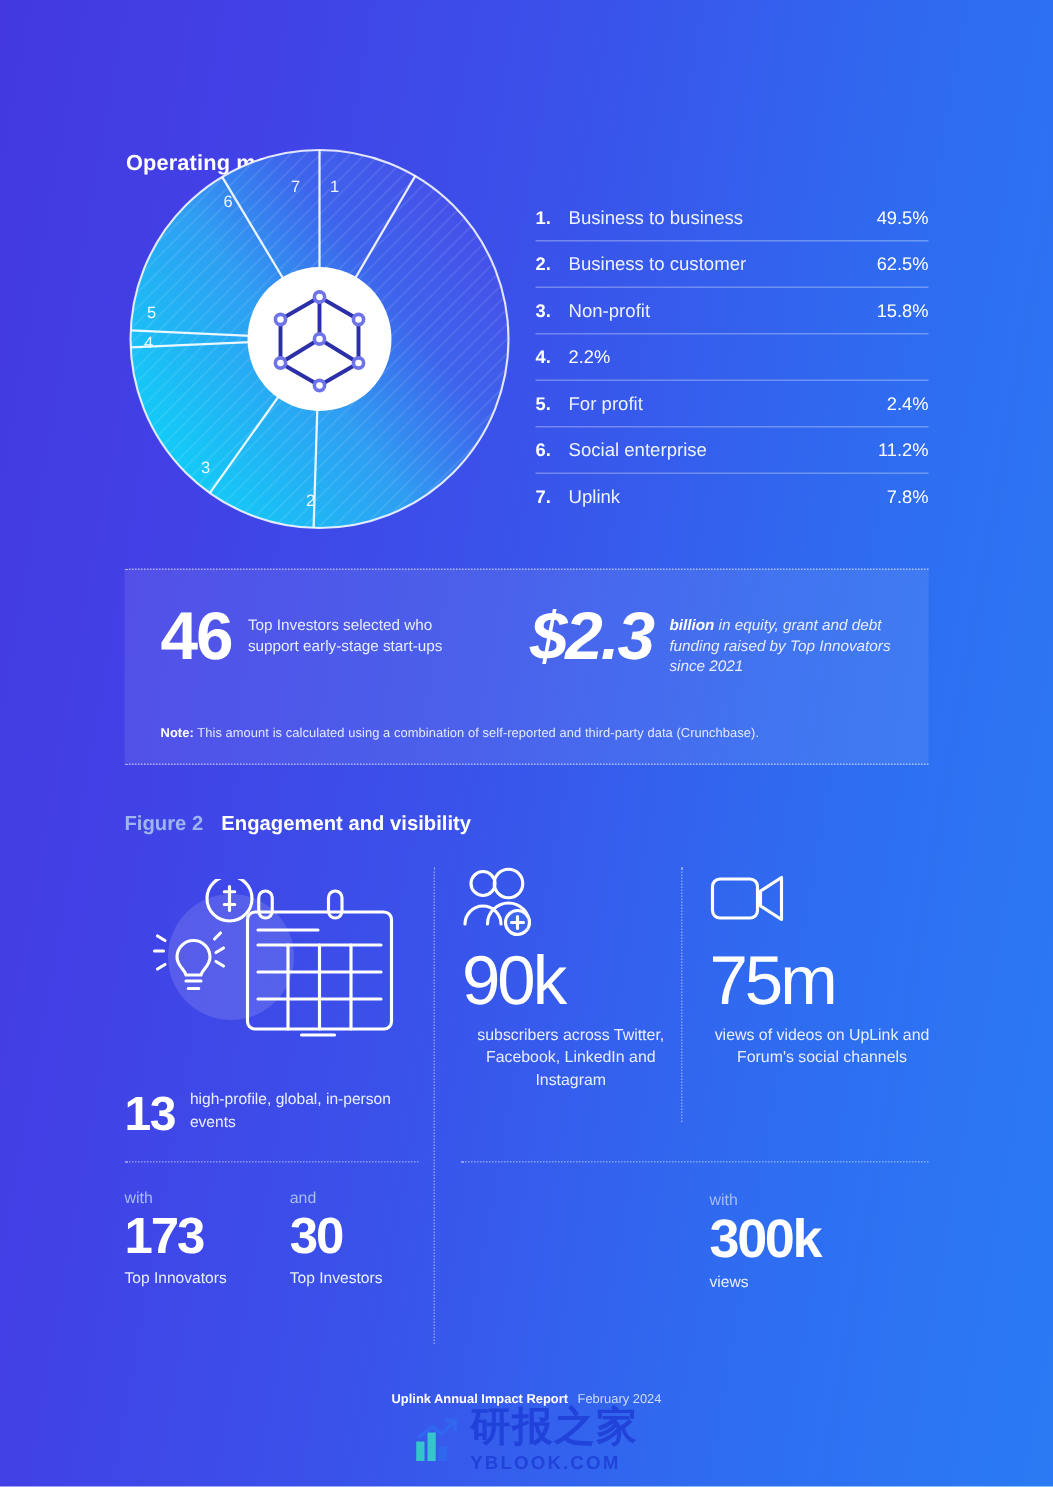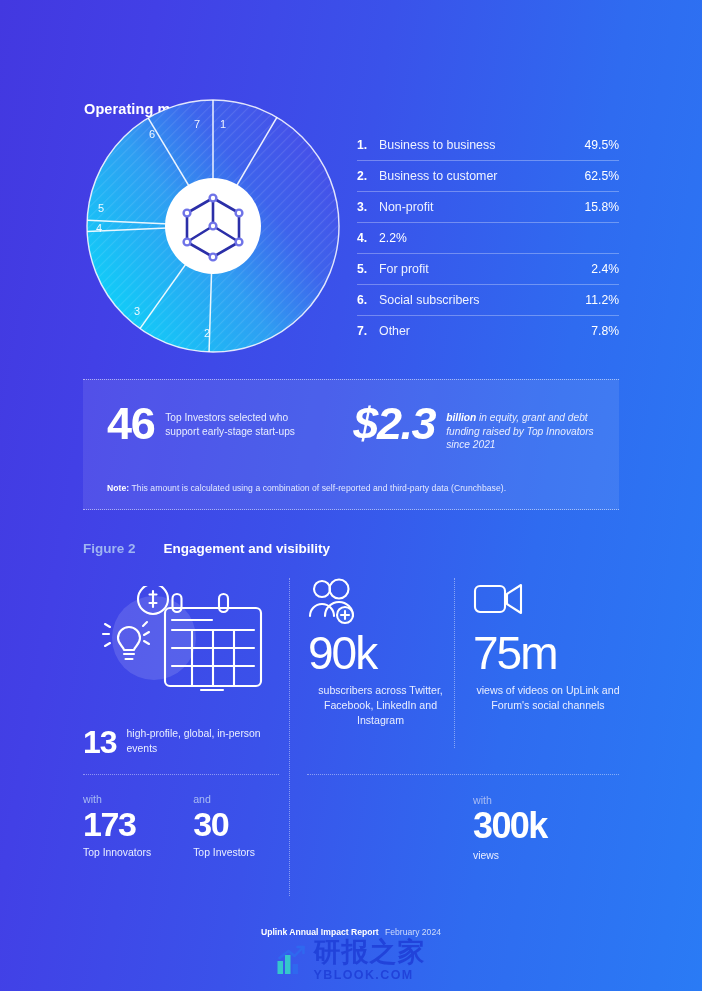--- a/index.html
+++ b/index.html
@@ -63,21 +63,21 @@
   .stat-txt b { font-weight: bold; color: #ffffff; }
   .stat-unit.two { margin-left: 38px; font-style: italic; }
   .stat-unit.two .stat-txt { max-width: 160px; }
   .note {
     position: absolute; left: 24px; bottom: 16px;
     font-size: 8.6px; color: #e3e9ff; letter-spacing: .05px;
   }
   .note b { font-weight: bold; color: #ffffff; }
 
   
-  #fig-head { position: absolute; left: 83px; top: 541px; display: flex; align-items: baseline; gap: 28px; }
+  #fig-head { position: absolute; left: 83px; top: 541px; display: flex; align-items: baseline; gap: 12px; }
   .fig-label { font-size: 13.5px; font-weight: bold; color: #9fb5f2; }
   .fig-title { font-size: 13.5px; font-weight: bold; color: #ffffff; }
 
   
   .eng { position: absolute; left: 83px; top: 578px; width: 536px; height: 318px; }
 
   .v-div { position: absolute; top: 0; width: 0; border-left: 1px dotted rgba(255,255,255,0.42); }
   .h-div { position: absolute; left: 0; height: 0; border-top: 1px dotted rgba(255,255,255,0.42); }
 
   .col-a { position: absolute; left: 0; top: 0; width: 196px; }
@@ -220,26 +220,26 @@
     <span class="lg-num">4.</span>
     <span class="lg-val">2.2%</span>
   </div>
   <div class="legend-row">
     <span class="lg-num">5.</span>
     <span class="lg-label">For profit</span>
     <span class="lg-val">2.4%</span>
   </div>
   <div class="legend-row">
     <span class="lg-num">6.</span>
-    <span class="lg-label">Social subscribers</span>
+    <span class="lg-label">Social enterprise</span>
     <span class="lg-val">11.2%</span>
   </div>
   <div class="legend-row">
     <span class="lg-num">7.</span>
-    <span class="lg-label">Other</span>
+    <span class="lg-label">Uplink</span>
     <span class="lg-val">7.8%</span>
   </div>
 </div>
 
 <div class="stats-box">
   <div class="stats-row">
     <div class="stat-unit">
       <span class="stat-big">46</span>
       <span class="stat-txt">Top Investors selected who support early-stage start-ups</span>
     </div>

